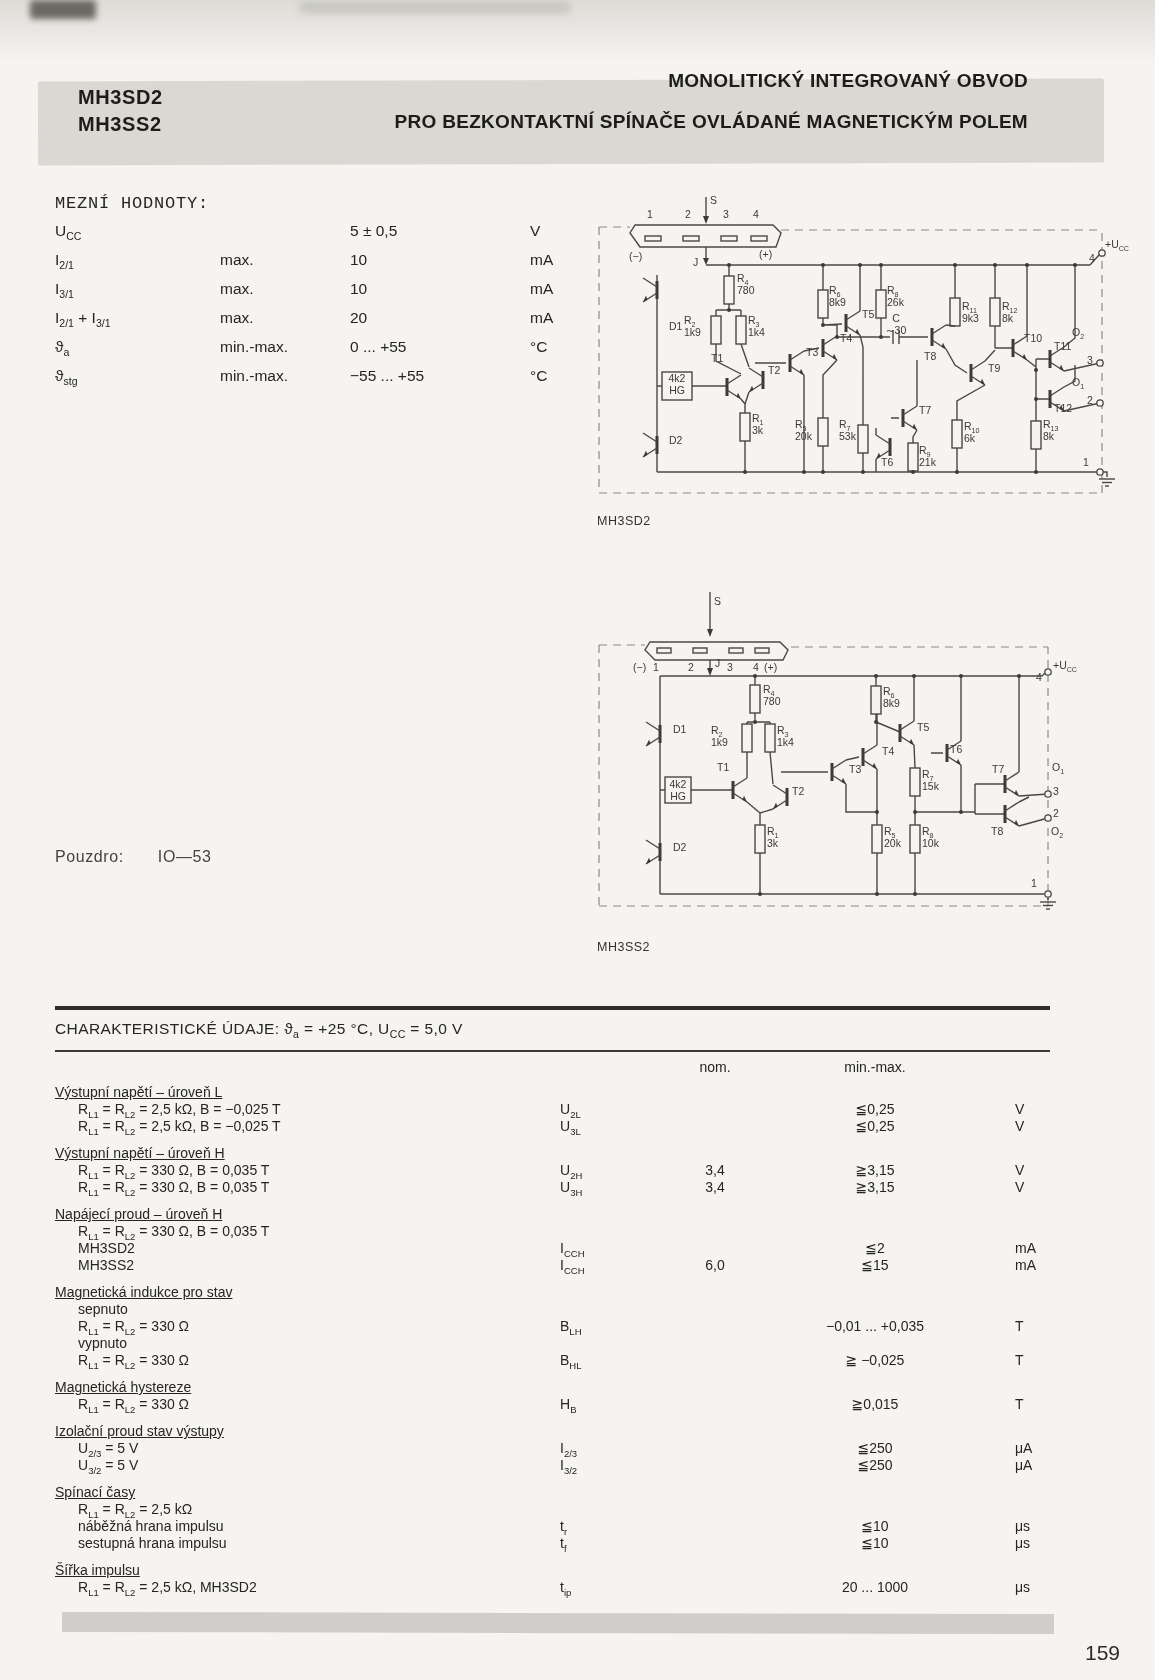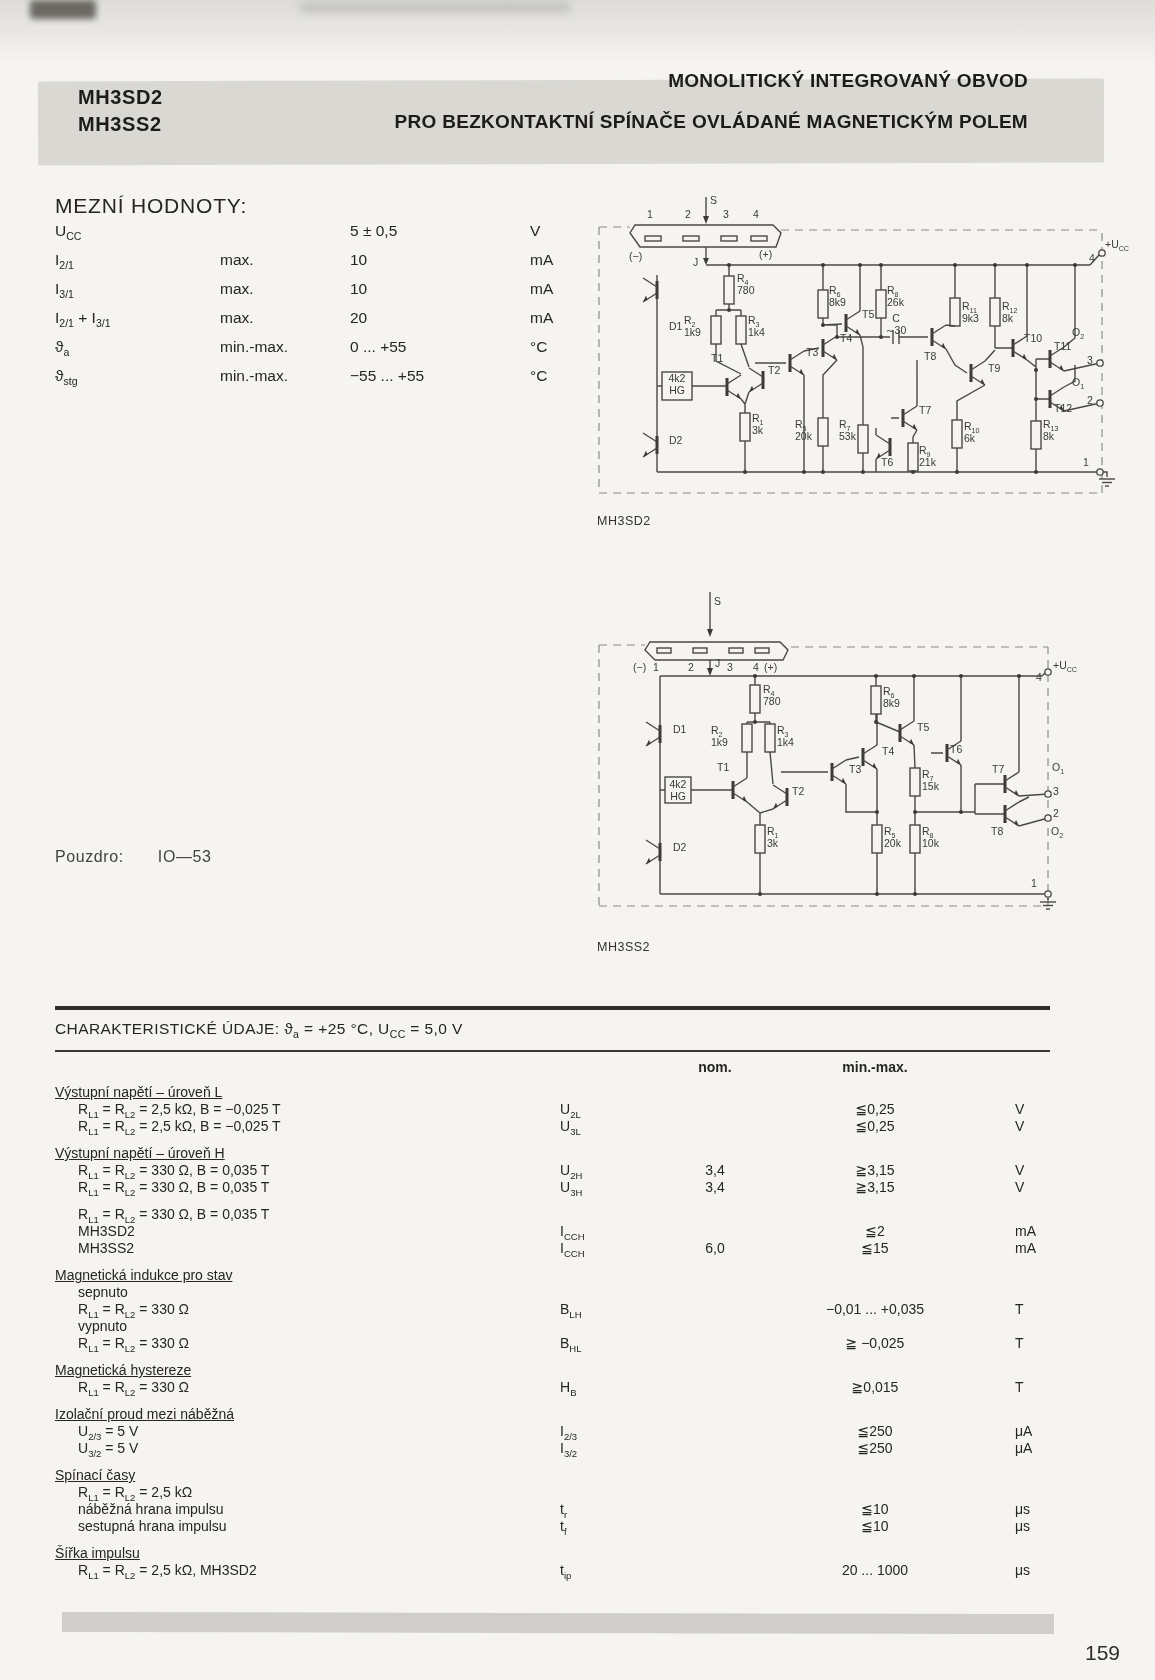--- a/index.html
+++ b/index.html
@@ -9,21 +9,21 @@
   
   .topwash{left:0;top:0;width:1155px;height:62px;background:linear-gradient(180deg,#dddcd7 0%,#e9e8e4 55%,rgba(246,245,241,0)100%);}
   .darkblob{left:30px;top:0;width:66px;height:19px;background:#56544e;filter:blur(3px);opacity:.85;border-radius:3px;}
   .streak{left:300px;top:2px;width:270px;height:11px;background:#adaca7;filter:blur(4px);opacity:.55;}
   .headband{left:38px;top:80px;width:1066px;height:84px;background:#d9d8d3;transform:rotate(-.15deg);border-radius:2px;}
   .bottomband{left:62px;top:1613px;width:992px;height:20px;background:#cbcac5;transform:rotate(.12deg);opacity:.9;}
   
   .hpart{font-weight:bold;font-size:20px;letter-spacing:.6px;color:#1d1c19;}
   .htitle{font-weight:bold;font-size:19px;letter-spacing:.3px;color:#1d1c19;white-space:nowrap;}
   
-  .sechead{font-size:21px;letter-spacing:.8px;}
+  .sechead{font-size:17px;letter-spacing:.8px;font-family:Liberation Mono, monospace;}
   .ltable{left:55px;top:222px;width:540px;}
   .lrow{display:grid;grid-template-columns:165px 130px 160px 75px;height:29px;font-size:15.5px;}
   .lrow .lval{}
   .lrow .lunit{padding-left:20px;}
   sub{font-size:68%;line-height:0;}
   
   .schem{position:absolute;}
   .schem svg{position:absolute;left:0;top:0;}
   .schem .w{stroke:#4a4843;stroke-width:1.4;fill:none;}
   .schem .bar{stroke:#3c3a35;stroke-width:3;}
@@ -37,21 +37,21 @@
   .pouzdro .pv{margin-left:34px;}
   
   .rule-thick{left:55px;top:1006px;width:995px;height:4px;background:#2f2e2a;}
   .rule-thin{left:55px;top:1050px;width:995px;height:2px;background:#3a3935;}
   .charhead{font-size:15.5px;letter-spacing:.4px;}
   .chartbl{left:55px;top:1058px;width:1000px;font-size:14px;}
   .crow{display:grid;grid-template-columns:505px 95px 120px 200px 75px;line-height:17px;}
   .crow .cond{padding-left:23px;}
   .crow .nom,.crow .mm{text-align:center;}
   .crow .unit{padding-left:40px;}
-  .chead{font-weight:bold;line-height:18px;margin-bottom:8px;}
+  .chead{font-weight:normal;line-height:18px;margin-bottom:8px;}
   .grp{margin-top:10px;}
   .grp:first-child{margin-top:2px;}
   .grp-title{line-height:17px;text-decoration:underline;}
   .pagenum{font-size:21px;color:#2e2d29;}
 </style>
 </head>
 <body>
 
 <div class="page">
 
@@ -429,20 +429,21 @@
           </div>
           <div class="crow">
             <span class="cond">R<sub>L1</sub> = R<sub>L2</sub> = 330 Ω, B = 0,035 T</span>
             <span class="sym">U<sub>3H</sub></span>
             <span class="nom">3,4</span>
             <span class="mm">≧3,15</span>
             <span class="unit">V</span>
           </div>
         </div>
         <div class="grp">
+          <div class="grp-title">Napájecí proud – úroveň H</div>
           <div class="crow">
             <span class="cond">R<sub>L1</sub> = R<sub>L2</sub> = 330 Ω, B = 0,035 T</span>
             <span class="sym"></span>
             <span class="nom"></span>
             <span class="mm"></span>
             <span class="unit"></span>
           </div>
           <div class="crow">
             <span class="cond">MH3SD2</span>
             <span class="sym">I<sub>CCH</sub></span>
@@ -493,21 +494,21 @@
           <div class="grp-title">Magnetická hystereze</div>
           <div class="crow">
             <span class="cond">R<sub>L1</sub> = R<sub>L2</sub> = 330 Ω</span>
             <span class="sym">H<sub>B</sub></span>
             <span class="nom"></span>
             <span class="mm">≧0,015</span>
             <span class="unit">T</span>
           </div>
         </div>
         <div class="grp">
-          <div class="grp-title">Izolační proud mezi náběžná</div>
+          <div class="grp-title">Izolační proud stav výstupy</div>
           <div class="crow">
             <span class="cond">U<sub>2/3</sub> = 5 V</span>
             <span class="sym">I<sub>2/3</sub></span>
             <span class="nom"></span>
             <span class="mm">≦250</span>
             <span class="unit">μA</span>
           </div>
           <div class="crow">
             <span class="cond">U<sub>3/2</sub> = 5 V</span>
             <span class="sym">I<sub>3/2</sub></span>

